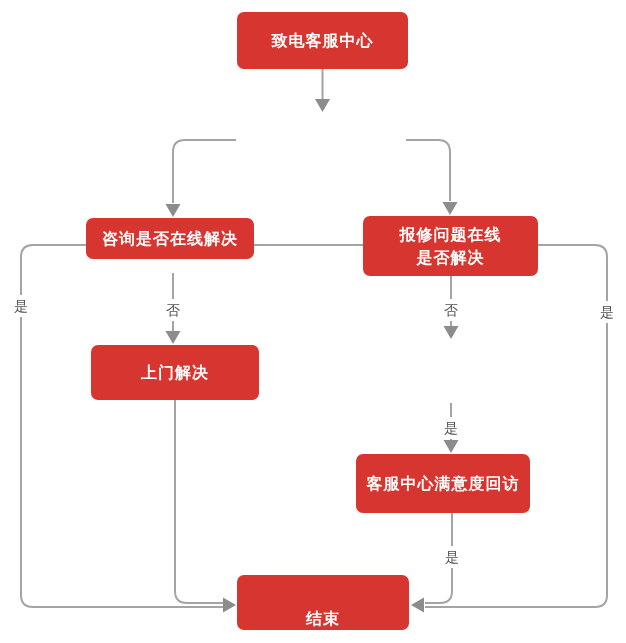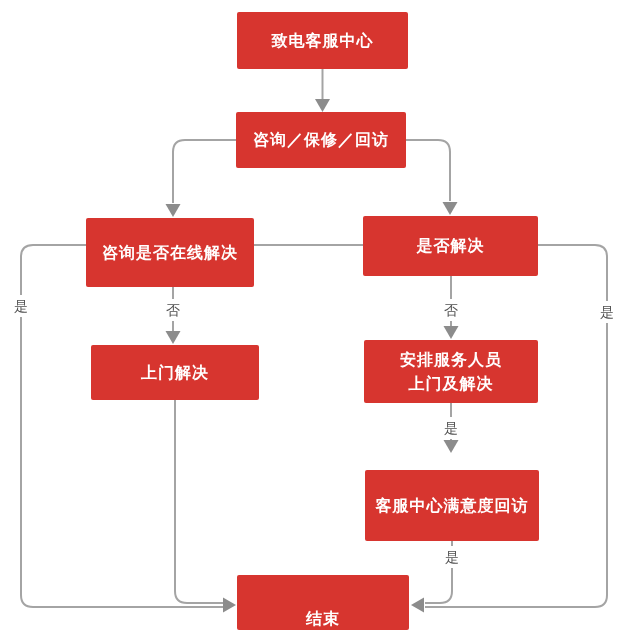--- a/index.html
+++ b/index.html
@@ -7,21 +7,21 @@
     position:relative;
     width:626px;height:643px;
     background:#ffffff;
     font-family:"DejaVu Sans", sans-serif;
     overflow:hidden;
   }
   .edges{position:absolute;left:0;top:0;width:626px;height:643px;}
   .node{
     position:absolute;
     background:#d7352f;
-    border-radius:2px;
+    border-radius:7px;
     color:#ffffff;
     display:flex;
     flex-direction:column;
     align-items:center;
     justify-content:center;
     font-size:16px;
     font-weight:bold;
     letter-spacing:1px;
     line-height:1.45;
     text-align:center;
@@ -66,42 +66,36 @@
       <polygon points="451,453 443.5,440 458.5,440"></polygon>
       <polygon points="236,605 223,597.5 223,612.5"></polygon>
       <polygon points="411,605 424,597.5 424,612.5"></polygon>
     </g>
   </svg>
 
   <div class="node" style="left:237px;top:12px;width:171px;height:57px;">
     <span>致电客服中心</span>
   </div>
 
-  <div class="node" style="left:236px;top:112px;width:170px;height:56px;">
-    <span>咨询／保修／回访</span>
-  </div>
 
-  <div class="node" style="left:86px;top:218px;width:168px;height:69px;">
+  <div class="node" style="left:86px;top:218px;width:168px;height:41px;">
     <span>咨询是否在线解决</span>
   </div>
 
   <div class="node" style="left:363px;top:216px;width:175px;height:60px;">
+    <span>报修问题在线</span>
     <span>是否解决</span>
   </div>
 
   <div class="node" style="left:91px;top:345px;width:168px;height:55px;justify-content:center;">
     <span>上门解决</span>
   </div>
 
-  <div class="node" style="left:364px;top:340px;width:174px;height:63px;">
-    <span>安排服务人员</span>
-    <span>上门及解决</span>
-  </div>
 
-  <div class="node" style="left:365px;top:454px;width:174px;height:71px;margin-top:16px;">
+  <div class="node" style="left:356px;top:454px;width:174px;height:59px;">
     <span>客服中心满意度回访</span>
   </div>
 
   <div class="node" style="left:237px;top:575px;width:172px;height:55px;justify-content:flex-end;">
     <span>结束</span>
   </div>
 
   <div class="edge-label" style="left:21px;top:306px;">是</div>
 
   <div class="edge-label" style="left:173px;top:310px;">否</div>

